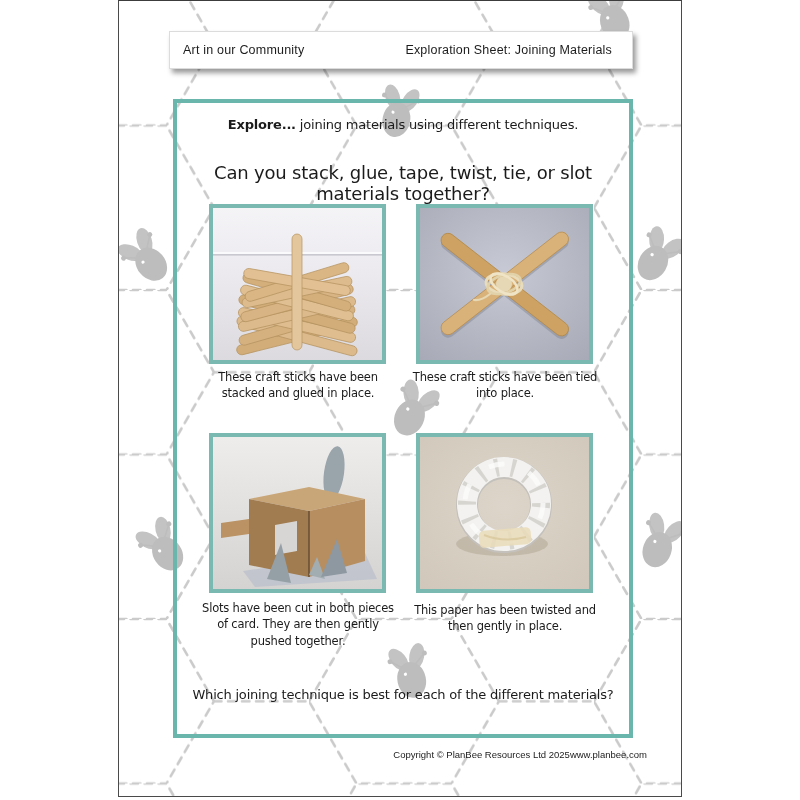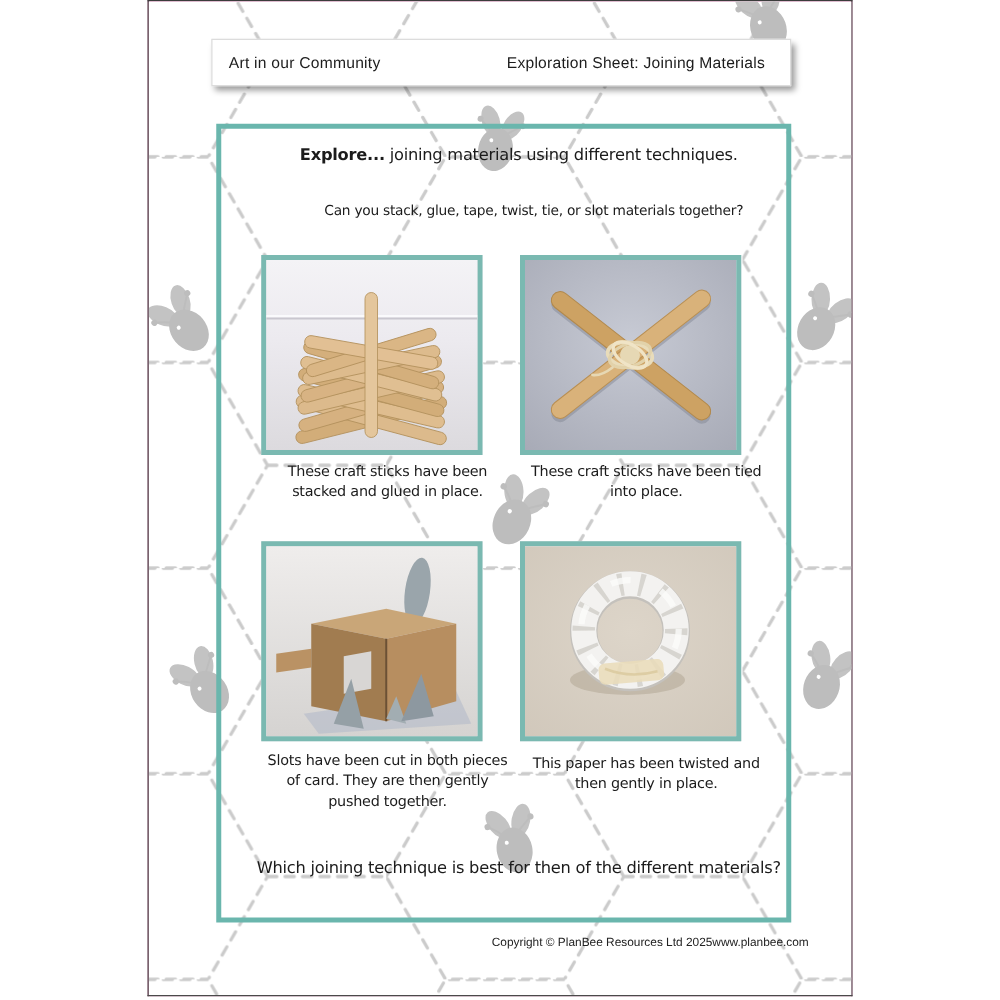--- a/index.html
+++ b/index.html
@@ -10,25 +10,25 @@
   .bg-svg{position:absolute;left:0;top:0;}
 
   .header-box{position:absolute;left:50px;top:30px;width:464px;height:38px;background:#ffffff;
       border:1px solid #dcdcdc;box-sizing:border-box;display:flex;align-items:center;
       justify-content:space-between;padding:0 20px 0 13px;
       box-shadow:3px 4px 5px rgba(0,0,0,0.40);}
   .header-box span{font-size:12.5px;color:#1c1c1c;letter-spacing:.2px;white-space:nowrap;}
 
   .main-box{position:absolute;left:54px;top:98px;width:460px;height:639px;box-sizing:border-box;
       border:4px solid #6ab6ad;background:transparent;}
-  .comic{font-family:"DejaVu Sans",sans-serif;color:#1b1b1b;padding-left:12px;}
+  .comic{font-family:"DejaVu Sans",sans-serif;color:#1b1b1b;}
   .title{position:absolute;left:0;top:14px;width:452px;text-align:center;font-size:13px;
       letter-spacing:-0.2px;}
   .title b{font-weight:700;}
-  .subtitle{position:absolute;left:12px;top:59px;width:452px;text-align:center;font-size:11px;
+  .subtitle{position:absolute;left:0;top:59px;width:452px;text-align:center;font-size:18px;
       letter-spacing:-0.2px;}
 
   .photo{position:absolute;width:177px;height:160px;box-sizing:border-box;border:4px solid #7ab9b1;
       background:#e8e8ea;}
   .photo svg{display:block;}
   .photo-1{left:32px;top:101px;}
   .photo-2{left:239px;top:101px;}
   .photo-3{left:32px;top:330px;}
   .photo-4{left:239px;top:330px;}
 
@@ -191,21 +191,21 @@
             <path d="M64,98 q20,8 42,2" stroke="#d9c89c" stroke-width="2" opacity="0.8"></path>
           </g>
         </svg>
       </div>
 
       <div class="caption caption-1 comic">These craft sticks have been stacked and glued in place.</div>
       <div class="caption caption-2 comic">These craft sticks have been tied into place.</div>
       <div class="caption caption-3 comic">Slots have been cut in both pieces of card. They are then gently pushed together.</div>
       <div class="caption caption-4 comic">This paper has been twisted and then gently in place.</div>
 
-      <div class="question comic">Which joining technique is best for then of the different materials?</div>
+      <div class="question comic">Which joining technique is best for each of the different materials?</div>
     </div>
 
     <div class="footer">
       <span>Copyright © PlanBee Resources Ltd 2025</span>
       <span>www.planbee.com</span>
     </div>
 
   </div>
 </div>
 

